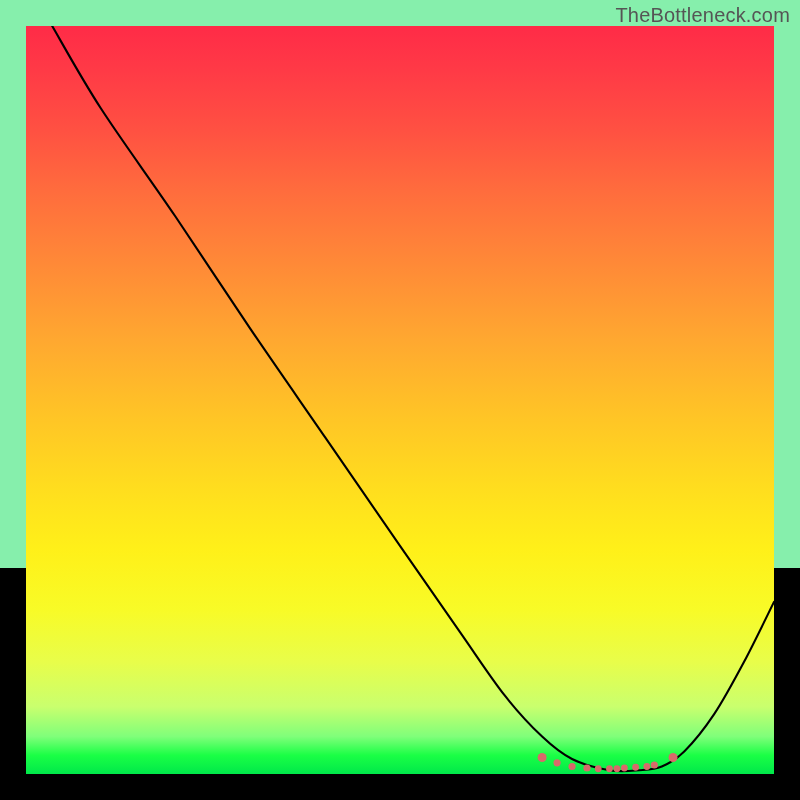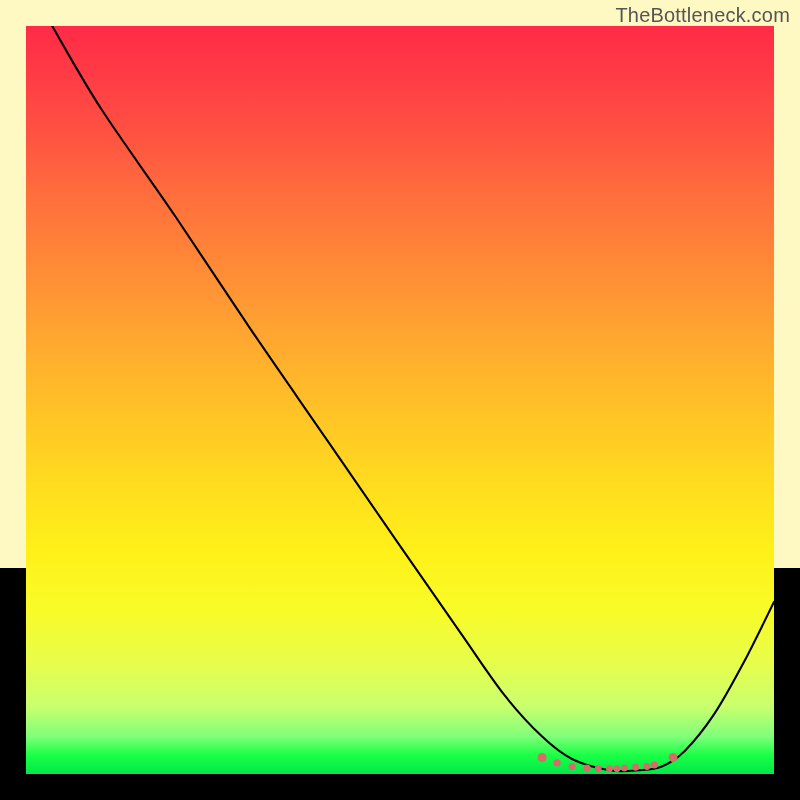--- a/index.html
+++ b/index.html
@@ -8,21 +8,21 @@
     width: 800px;
     height: 800px;
     background: #000;
     overflow: hidden;
     font-family: Arial, Helvetica, sans-serif;
   }
   .frame {
     position: relative;
     width: 800px;
     height: 568px;
-    background: #fef9c3;
+    background: #86efac;
   }
   .watermark {
     position: absolute;
     top: 4px;
     right: 10px;
     color: #555;
     font-size: 20px;
     font-weight: 500;
     letter-spacing: 0.2px;
     z-index: 30;

